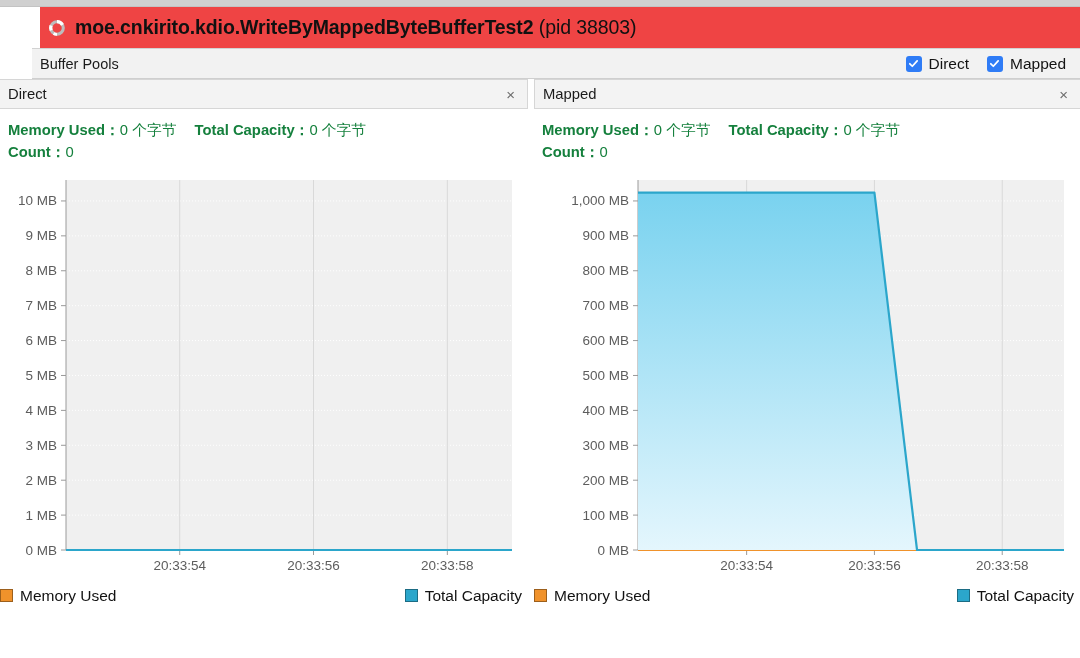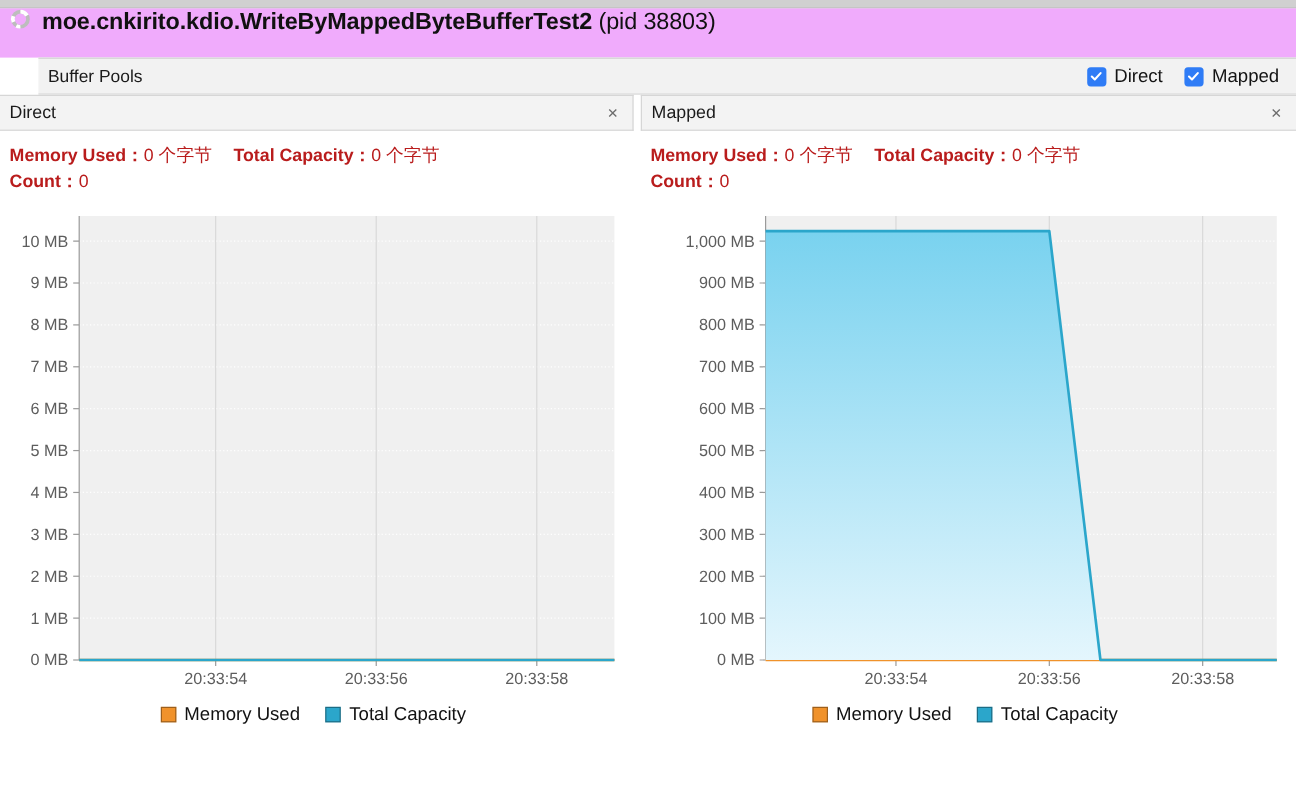--- a/index.html
+++ b/index.html
@@ -13,23 +13,24 @@
   
   .top-strip {
     width: 1080px; height: 7px;
     background: #d0d0d0;
     border-bottom: 1px solid #c3c3c3;
   }
 
   
   .title-bar {
     height: 41px;
-    display: flex; align-items: flex-start;
+    display: flex; align-items: center;
     padding-left: 8px;
-    background: #f0abfc;
+    background: #ef4444;
+    margin-left: 40px;
   }
   .spinner-icon {
     width: 18px; height: 18px;
     margin-right: 9px;
     flex: 0 0 auto;
     display: block;
   }
   .title-text {
     font-size: 19.5px;
     color: #111111;
@@ -105,35 +106,35 @@
     margin-left: auto;
     font-size: 15px; color: #6d6d6d;
     line-height: 1; padding: 2px 4px;
     cursor: pointer;
   }
 
   
   .stats {
     padding: 11px 0 6px 8px;
     font-size: 14.8px;
-    color: #b91c1c;
+    color: #15803d;
     line-height: 1.48;
   }
   .stats .lbl { font-weight: bold; }
   .stats .val { font-weight: normal; }
   .stat-row { white-space: nowrap; }
   .stat-gap { display: inline-block; width: 18px; }
 
   
   .chart-wrap { position: relative; }
   .chart-svg { display: block; }
 
   
   .legend {
-    display: flex; align-items: center; justify-content: center;
+    display: flex; align-items: center; justify-content: space-between;
     gap: 21px;
     margin-top: 7px;
     padding-right: 6px;
   }
   .legend-item { display: flex; align-items: center; gap: 7px; }
   .legend-swatch {
     width: 13px; height: 13px;
     border: 1px solid rgba(0,0,0,0.35);
     flex: 0 0 auto;
   }

